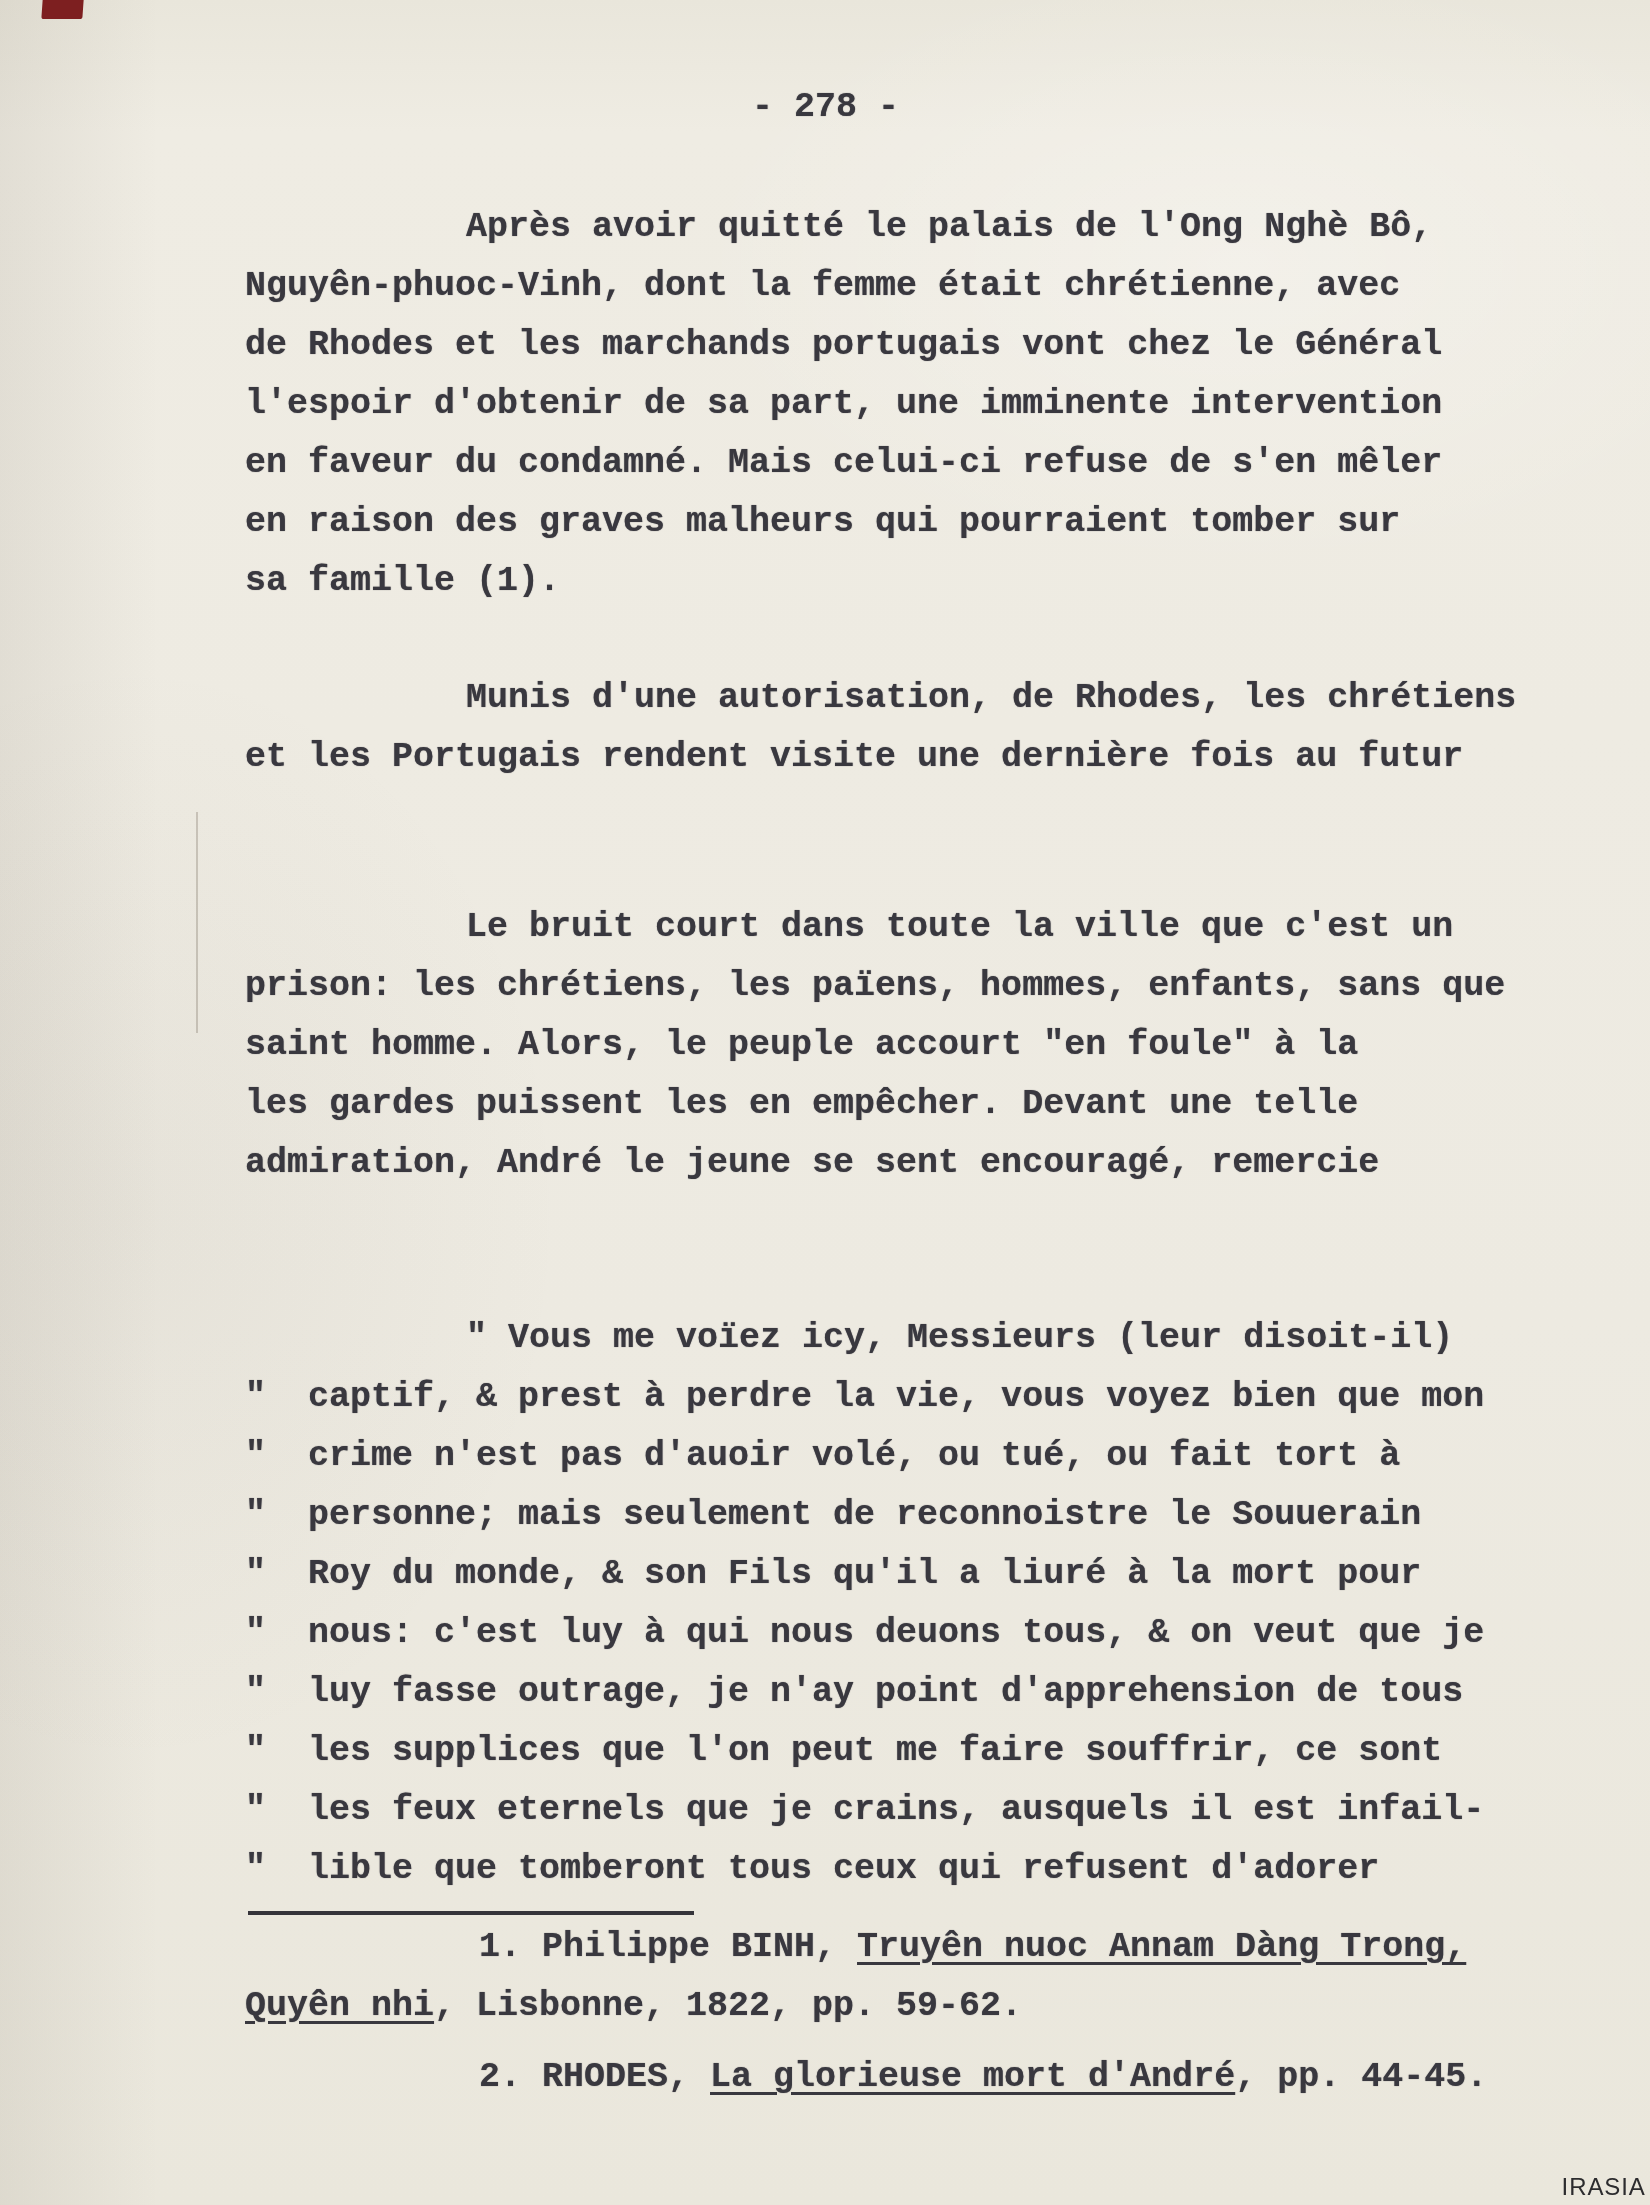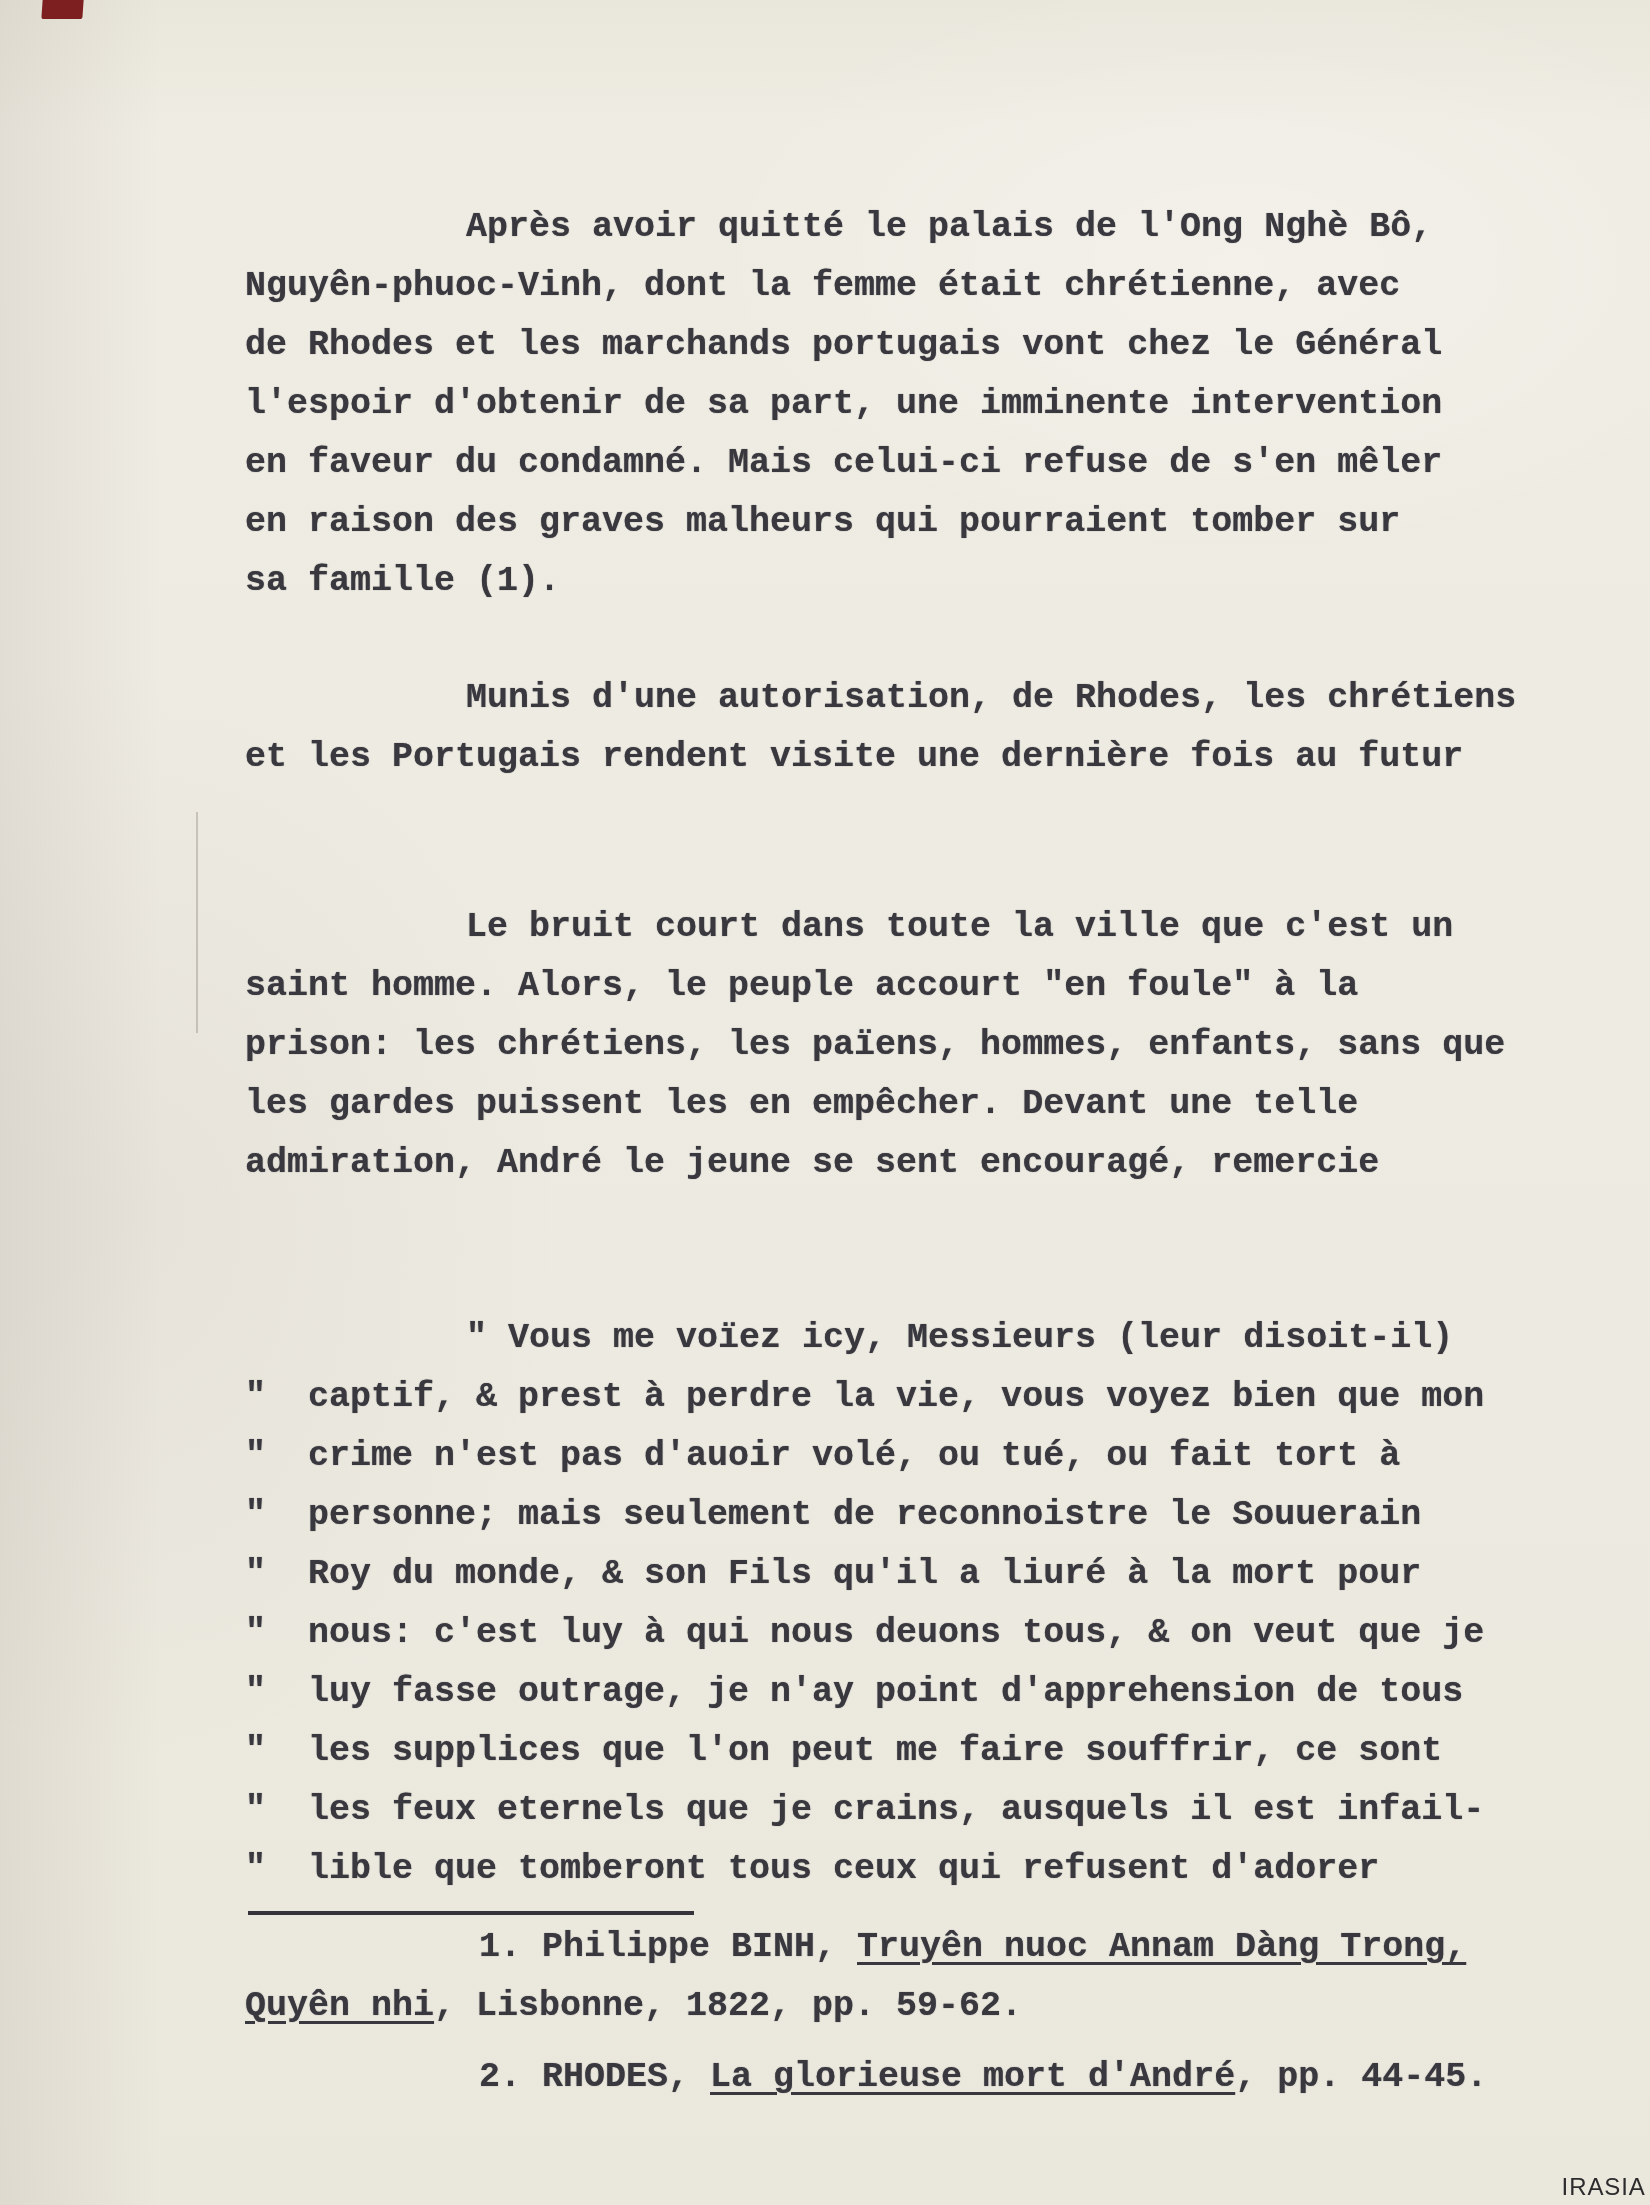--- a/index.html
+++ b/index.html
@@ -89,40 +89,41 @@
   }
 </style>
 </head>
 <body>
 
 <div class="page">
 
   <div class="red-mark"></div>
   <div class="scan-crease"></div>
 
+  <div class="page-number line">- 278 -</div>
 
   <section class="block" style="top:198px">
     <div class="line indent">Après avoir quitté le palais de l'Ong Nghè Bô,</div>
     <div class="line">Nguyên-phuoc-Vinh, dont la femme était chrétienne, avec</div>
     <div class="line">de Rhodes et les marchands portugais vont chez le Général</div>
     <div class="line">l'espoir d'obtenir de sa part, une imminente intervention</div>
     <div class="line">en faveur du condamné. Mais celui-ci refuse de s'en mêler</div>
     <div class="line">en raison des graves malheurs qui pourraient tomber sur</div>
     <div class="line">sa famille (1).</div>
   </section>
 
   <section class="block" style="top:669px">
     <div class="line indent">Munis d'une autorisation, de Rhodes, les chrétiens</div>
     <div class="line">et les Portugais rendent visite une dernière fois au futur</div>
   </section>
 
   <section class="block" style="top:898px">
     <div class="line indent">Le bruit court dans toute la ville que c'est un</div>
+    <div class="line">prison: les chrétiens, les païens, hommes, enfants, sans que</div>
     <div class="line">saint homme. Alors, le peuple accourt "en foule" à la</div>
-    <div class="line">prison: les chrétiens, les païens, hommes, enfants, sans que</div>
     <div class="line">les gardes puissent les en empêcher. Devant une telle</div>
     <div class="line">admiration, André le jeune se sent encouragé, remercie</div>
   </section>
 
   <section class="block" style="top:1309px">
     <div class="line indent">" Vous me voïez icy, Messieurs (leur disoit-il)</div>
     <div class="line">"  captif, &amp; prest à perdre la vie, vous voyez bien que mon</div>
     <div class="line">"  crime n'est pas d'auoir volé, ou tué, ou fait tort à</div>
     <div class="line">"  personne; mais seulement de reconnoistre le Souuerain</div>
     <div class="line">"  Roy du monde, &amp; son Fils qu'il a liuré à la mort pour</div>

